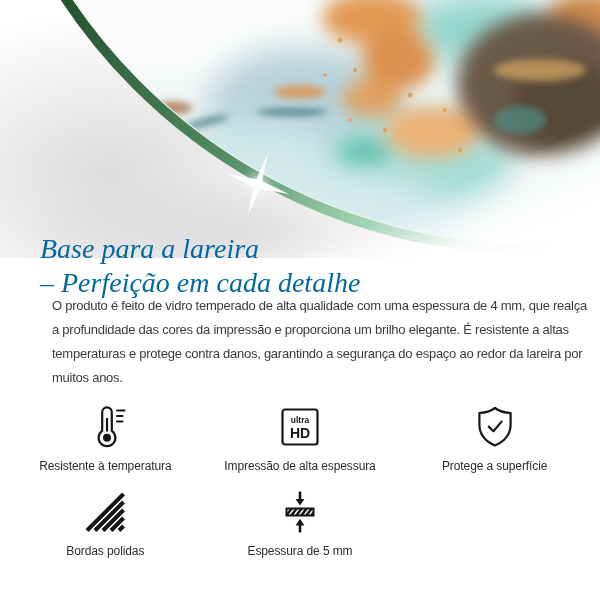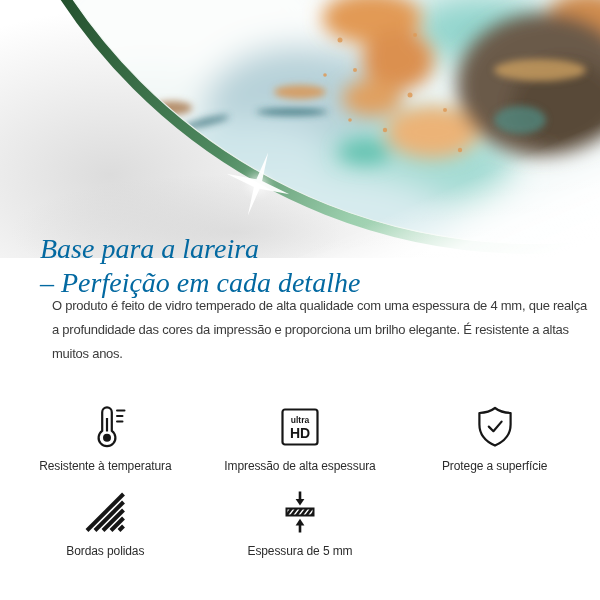--- a/index.html
+++ b/index.html
@@ -118,20 +118,21 @@
   </svg>
 
   <h1 class="heading" style="margin:0;">
     <div>Base para a lareira</div>
     <div>– Perfeição em cada detalhe</div>
   </h1>
 
   <div class="para">
     <div>O produto é feito de vidro temperado de alta qualidade com uma espessura de 4 mm, que realça</div>
     <div>a profundidade das cores da impressão e proporciona um brilho elegante. É resistente a altas</div>
+    <div>temperaturas e protege contra danos, garantindo a segurança do espaço ao redor da lareira por</div>
     <div>muitos anos.</div>
   </div>
 
   <div class="features">
 
     <div class="feature">
       <div class="icon-wrap">
         <svg width="46" height="46" viewBox="0 0 46 46">
           <path class="ic" stroke-linejoin="round" d="M29.8,8.2 V26.9 a8.4,8.4 0 1 1 -9.6,0 V8.2 a4.8,4.8 0 0 1 9.6,0 Z"></path>
           <line class="ic" x1="25" y1="14" x2="25" y2="27.5" stroke-width="2"></line>

